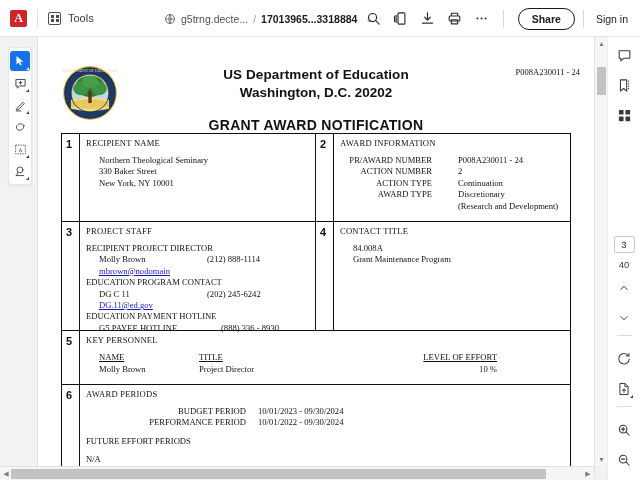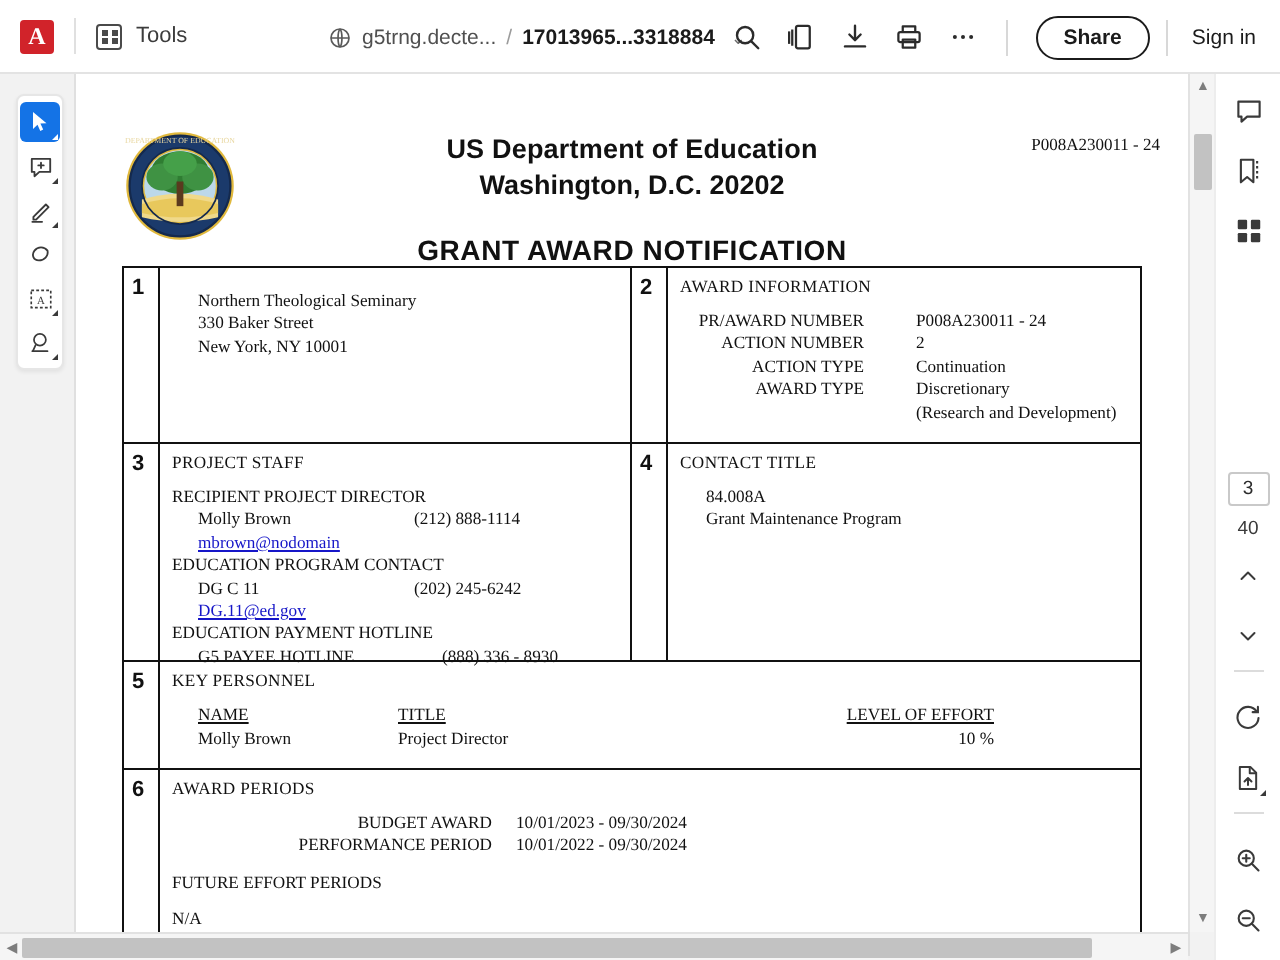--- a/index.html
+++ b/index.html
@@ -260,20 +260,21 @@
         <div class="hdr3">GRANT AWARD NOTIFICATION</div>
       </div>
 
       <div class="grid">
 
         <div class="row">
           <div class="cell left" style="height:87px">
             <div class="boxnum">1</div>
             <div class="boxnum-rule"></div>
             <div class="cbody">
+              <div class="secttitle">RECIPIENT NAME</div>
               <div class="sp"></div>
               <div class="ind">
                 <div class="ln">Northern Theological Seminary</div>
                 <div class="ln">330 Baker Street</div>
                 <div class="ln">New York, NY 10001</div>
               </div>
             </div>
           </div>
           <div class="cell right">
             <div class="boxnum">2</div>
@@ -374,21 +375,21 @@
         </div>
 
         <div class="row">
           <div class="cell full" style="height:86px">
             <div class="boxnum">6</div>
             <div class="boxnum-rule"></div>
             <div class="cbody">
               <div class="secttitle">AWARD PERIODS</div>
               <div class="sp"></div>
               <div class="kv2">
-                <span class="k">BUDGET AWARD</span>
+                <span class="k">BUDGET PERIOD</span>
                 <span>10/01/2023 - 09/30/2024</span>
               </div>
               <div class="kv2">
                 <span class="k">PERFORMANCE PERIOD</span>
                 <span>10/01/2022 - 09/30/2024</span>
               </div>
               <div class="sp"></div>
               <div class="ln">FUTURE EFFORT PERIODS</div>
               <div class="sp"></div>
               <div class="ln">N/A</div>

